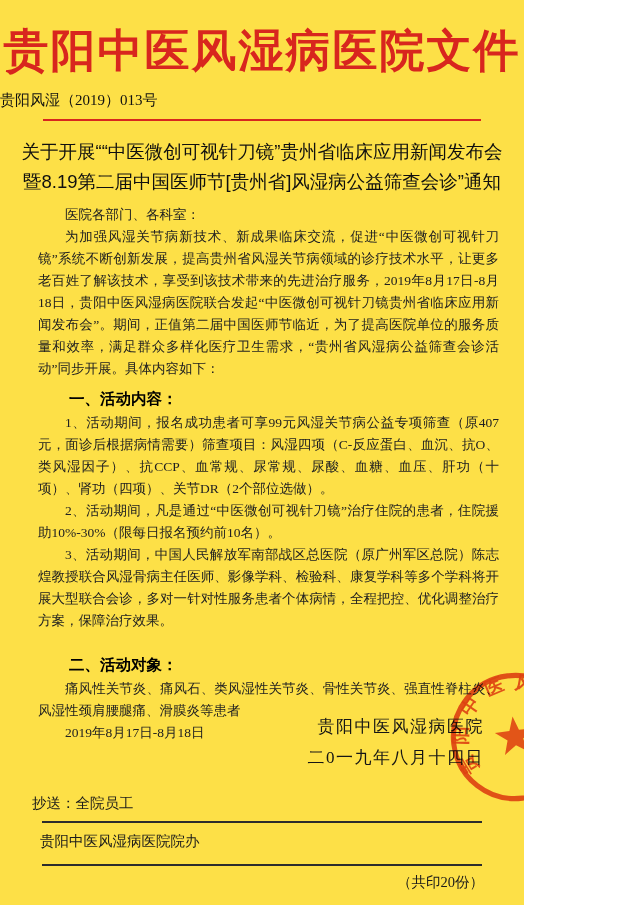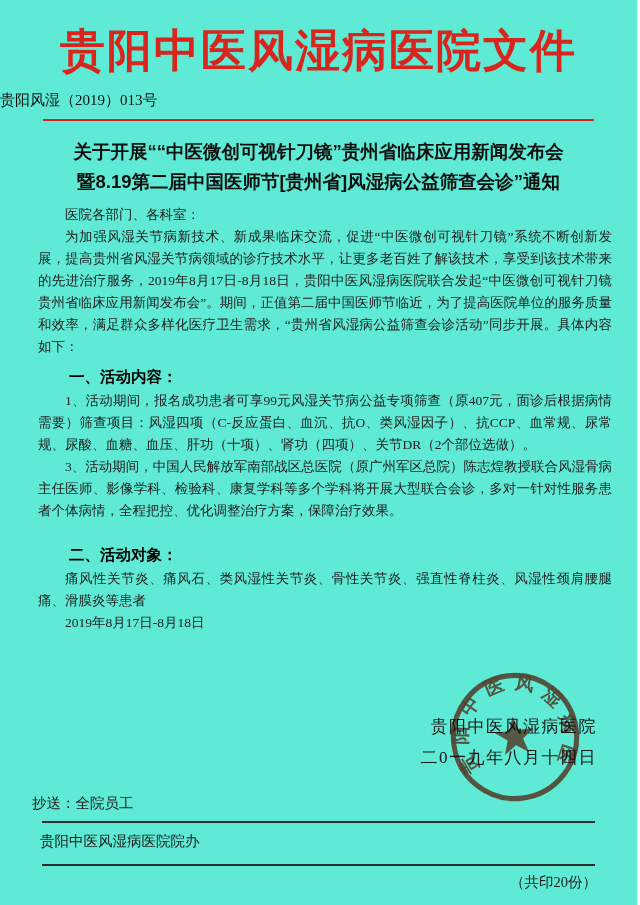--- a/index.html
+++ b/index.html
@@ -1,19 +1,19 @@
 <!DOCTYPE html>
 <html><head>
 <meta charset="utf-8">
 <style>
   html,body{margin:0;padding:0;background:#ffffff;}
   .page{
     position:relative;
-    width:637px;height:905px;
-    background:#5eead4;
+    width:524px;height:905px;
+    background:#fde047;
     overflow:hidden;
     font-family:"Liberation Serif","DejaVu Serif",serif;
     color:#1d1d1d;
   }
   .doc-header{
     margin-top:25px;
     text-align:center;
     color:#d8261e;
     font-family:"Liberation Sans","DejaVu Sans",sans-serif;
     font-weight:bold;
@@ -31,21 +31,21 @@
   }
   .red-rule{
     margin:9px 43px 0 43px;
     height:0;
     border-top:2px solid #d8261e;
   }
   .doc-title{
     margin-top:16px;
     text-align:center;
     font-family:"Liberation Sans","DejaVu Sans",sans-serif;
-    font-weight:700;
+    font-weight:400;
     font-size:18.5px;
     line-height:30px;
     color:#0f0f0f;
   }
   .content{
     padding:7px 25px 0 38px;
     font-size:13.5px;
     line-height:22px;
     text-align:justify;
     color:#212121;
@@ -118,20 +118,21 @@
     <div>关于开展““中医微创可视针刀镜”贵州省临床应用新闻发布会</div>
     <div>暨8.19第二届中国医师节[贵州省]风湿病公益筛查会诊”通知</div>
   </div>
 
   <div class="content">
     <p style="text-indent:2em">医院各部门、各科室：</p>
     <p>为加强风湿关节病新技术、新成果临床交流，促进“中医微创可视针刀镜”系统不断创新发展，提高贵州省风湿关节病领域的诊疗技术水平，让更多老百姓了解该技术，享受到该技术带来的先进治疗服务，2019年8月17日-8月18日，贵阳中医风湿病医院联合发起“中医微创可视针刀镜贵州省临床应用新闻发布会”。期间，正值第二届中国医师节临近，为了提高医院单位的服务质量和效率，满足群众多样化医疗卫生需求，“贵州省风湿病公益筛查会诊活动”同步开展。具体内容如下：</p>
 
     <div class="sec-heading first">一、活动内容：</div>
     <p>1、活动期间，报名成功患者可享99元风湿关节病公益专项筛查（原407元，面诊后根据病情需要）筛查项目：风湿四项（C-反应蛋白、血沉、抗O、类风湿因子）、抗CCP、血常规、尿常规、尿酸、血糖、血压、肝功（十项）、肾功（四项）、关节DR（2个部位选做）。</p>
+    <p>2、活动期间，凡是通过“中医微创可视针刀镜”治疗住院的患者，住院援助10%-30%（限每日报名预约前10名）。</p>
     <p>3、活动期间，中国人民解放军南部战区总医院（原广州军区总院）陈志煌教授联合风湿骨病主任医师、影像学科、检验科、康复学科等多个学科将开展大型联合会诊，多对一针对性服务患者个体病情，全程把控、优化调整治疗方案，保障治疗效果。</p>
 
     <div class="sec-heading">二、活动对象：</div>
     <p>痛风性关节炎、痛风石、类风湿性关节炎、骨性关节炎、强直性脊柱炎、风湿性颈肩腰腿痛、滑膜炎等患者</p>
 
     <p>2019年8月17日-8月18日</p>
   </div>
 
   <div class="signature">
     <div>贵阳中医风湿病医院</div>

